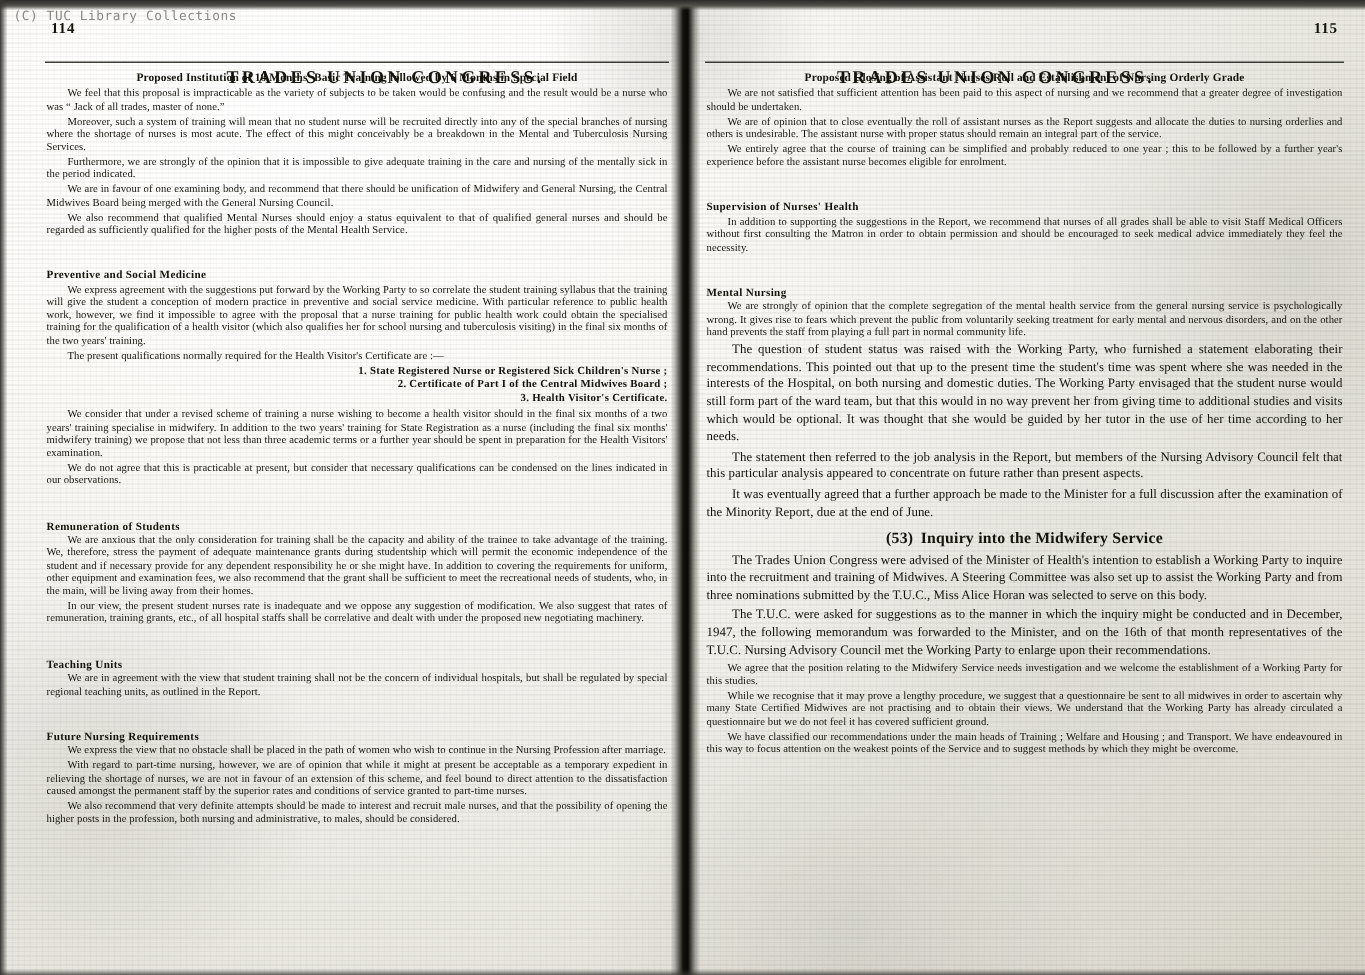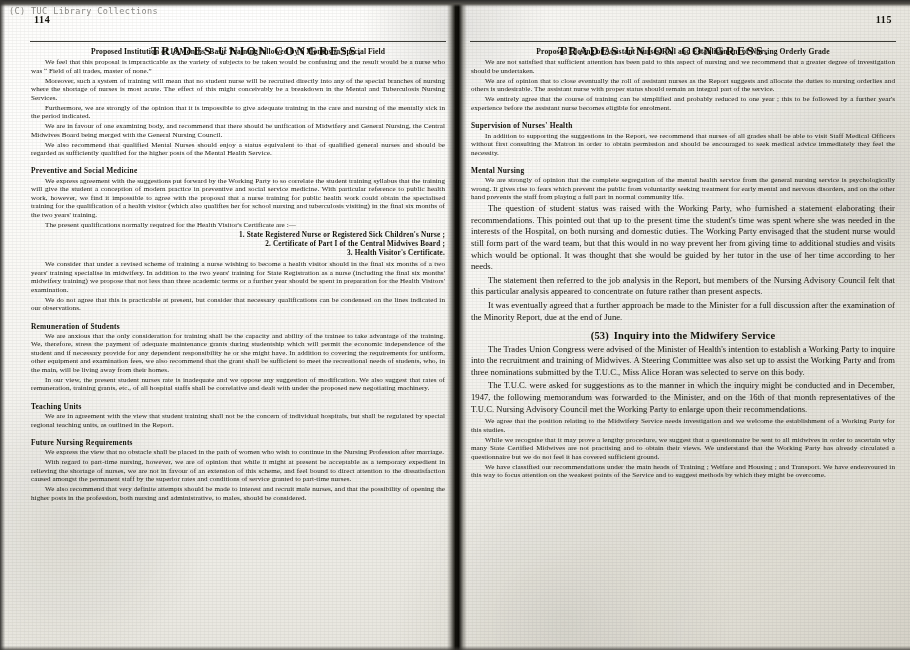--- a/index.html
+++ b/index.html
@@ -154,21 +154,21 @@
     padding: 0 3px;
   }
   .col p {
     margin: 0 0 1.5px 0;
     text-indent: 14px;
   }
 
   h3.sub {
     font-size: 7.4px;
     font-weight: 700;
-    margin: 10px 0 1px 0;
+    margin: 22px 0 1px 0;
     letter-spacing: .25px;
     text-indent: 0;
     text-align: left;
   }
 
   .heading-wide {
     font-size: 7.6px;
     font-weight: 700;
     text-align: center;
     letter-spacing: .1px;
@@ -218,21 +218,21 @@
   <div class="watermark">(C) TUC Library Collections</div>
 
   <div class="page page-left">
     <div class="hdr">
       <span class="folio">114</span>
       <span class="running">TRADES UNION CONGRESS.</span>
     </div>
     <div class="rule"></div>
     <div class="col" id="left-col">
         <div class="heading-wide">Proposed Institution of 18 Months' Basic Training followed by 6 Months in Special Field</div>
-        <p>We feel that this proposal is impracticable as the variety of subjects to be taken would be confusing and the result would be a nurse who was “ Field of all trades, master of none.”</p>
+        <p>We feel that this proposal is impracticable as the variety of subjects to be taken would be confusing and the result would be a nurse who was “ Jack of all trades, master of none.”</p>
         <p>Moreover, such a system of training will mean that no student nurse will be recruited directly into any of the special branches of nursing where the shortage of nurses is most acute. The effect of this might conceivably be a breakdown in the Mental and Tuberculosis Nursing Services.</p>
         <p>Furthermore, we are strongly of the opinion that it is impossible to give adequate training in the care and nursing of the mentally sick in the period indicated.</p>
         <p>We are in favour of one examining body, and recommend that there should be unification of Midwifery and General Nursing, the Central Midwives Board being merged with the General Nursing Council.</p>
         <p>We also recommend that qualified Mental Nurses should enjoy a status equivalent to that of qualified general nurses and should be regarded as sufficiently qualified for the higher posts of the Mental Health Service.</p>
         <h3 class="sub">Preventive and Social Medicine</h3>
         <p>We express agreement with the suggestions put forward by the Working Party to so correlate the student training syllabus that the training will give the student a conception of modern practice in preventive and social service medicine. With particular reference to public health work, however, we find it impossible to agree with the proposal that a nurse training for public health work could obtain the specialised training for the qualification of a health visitor (which also qualifies her for school nursing and tuberculosis visiting) in the final six months of the two years' training.</p>
         <p>The present qualifications normally required for the Health Visitor's Certificate are :—</p>
         <ol class="quals">
           <li>1. State Registered Nurse or Registered Sick Children's Nurse ;</li>
           <li>2. Certificate of Part I of the Central Midwives Board ;</li>

